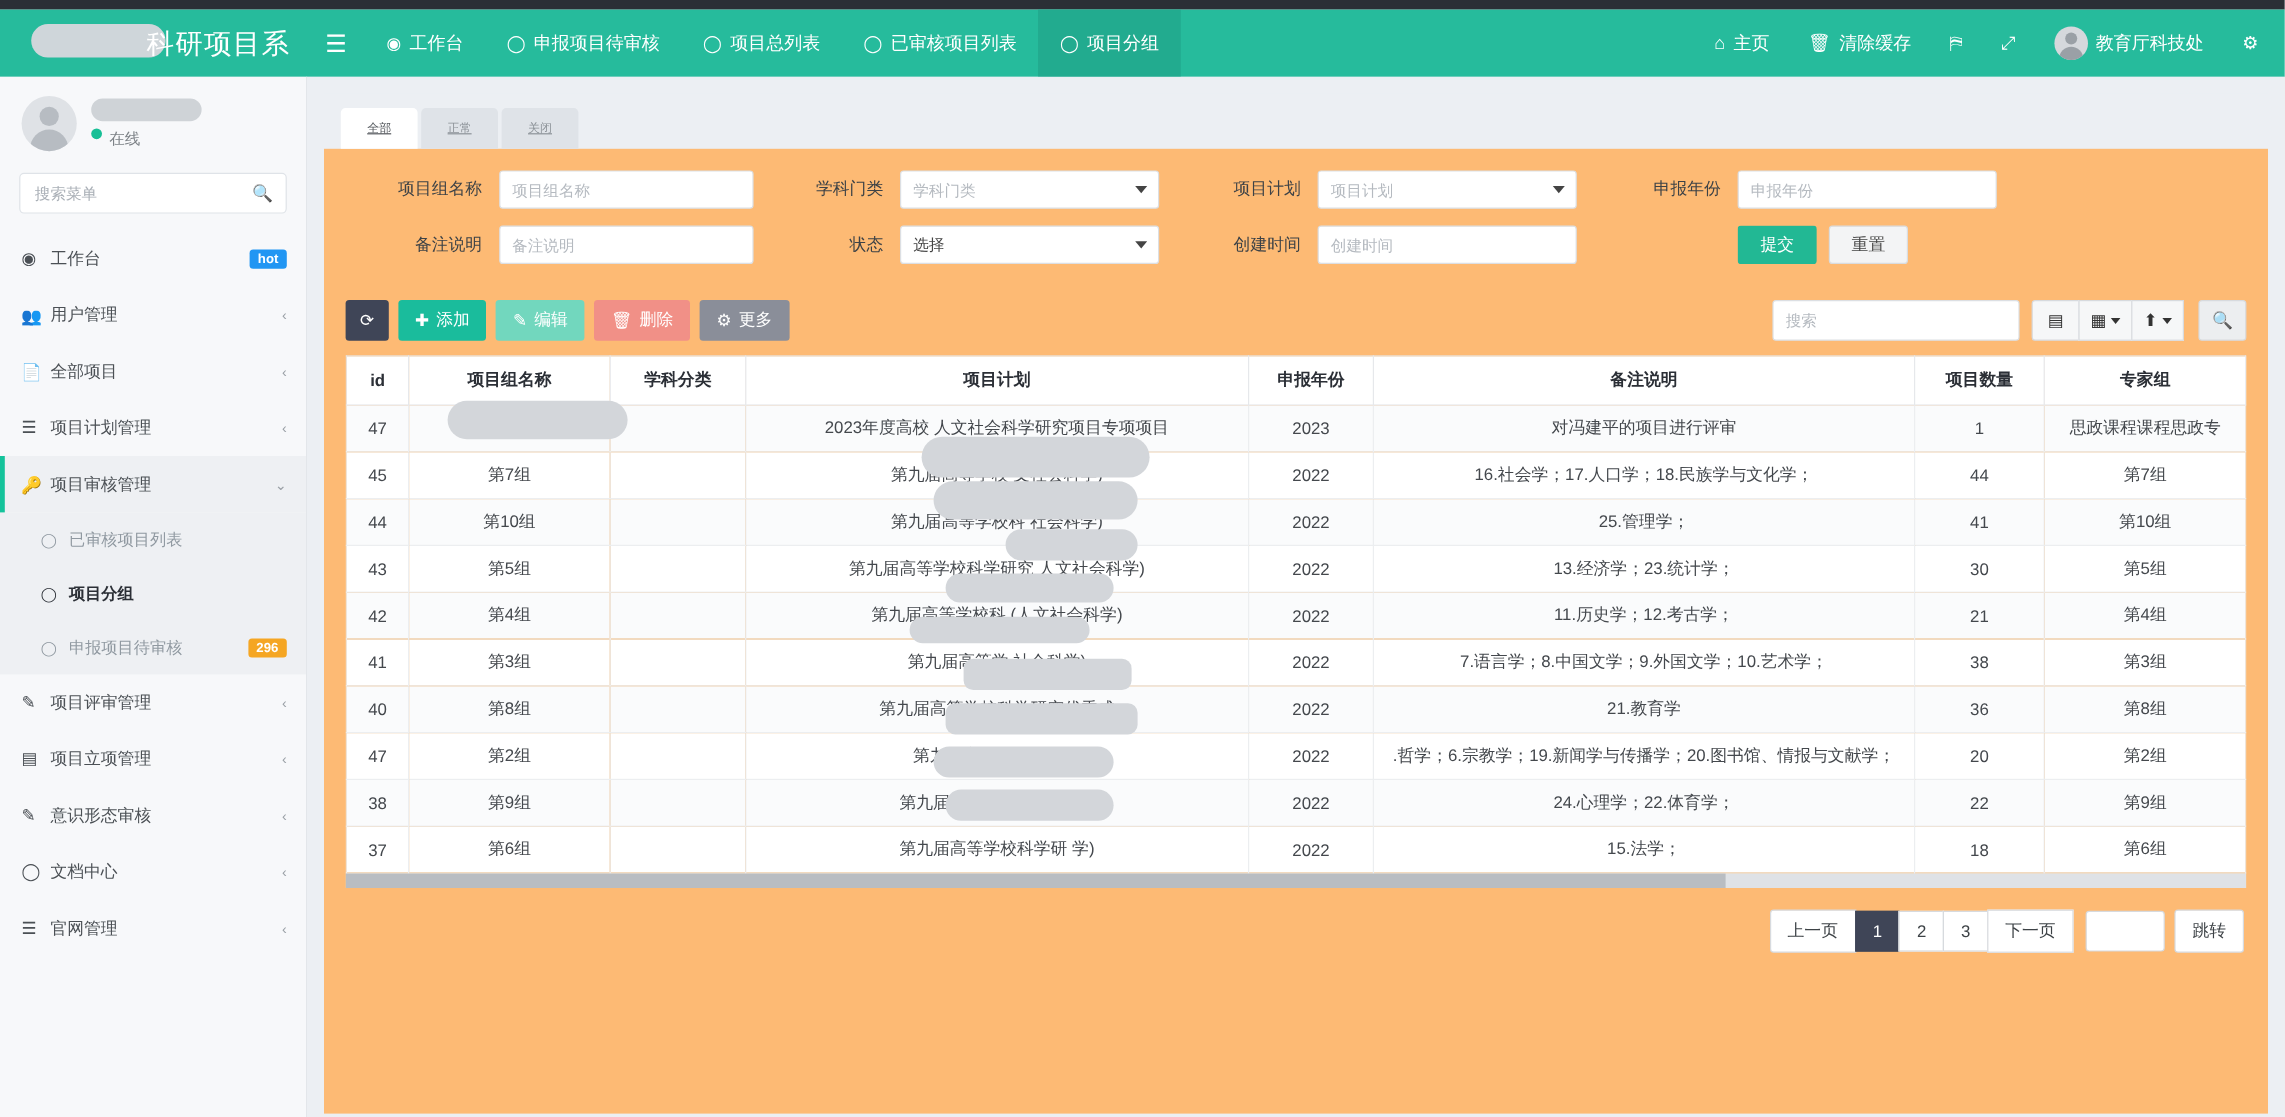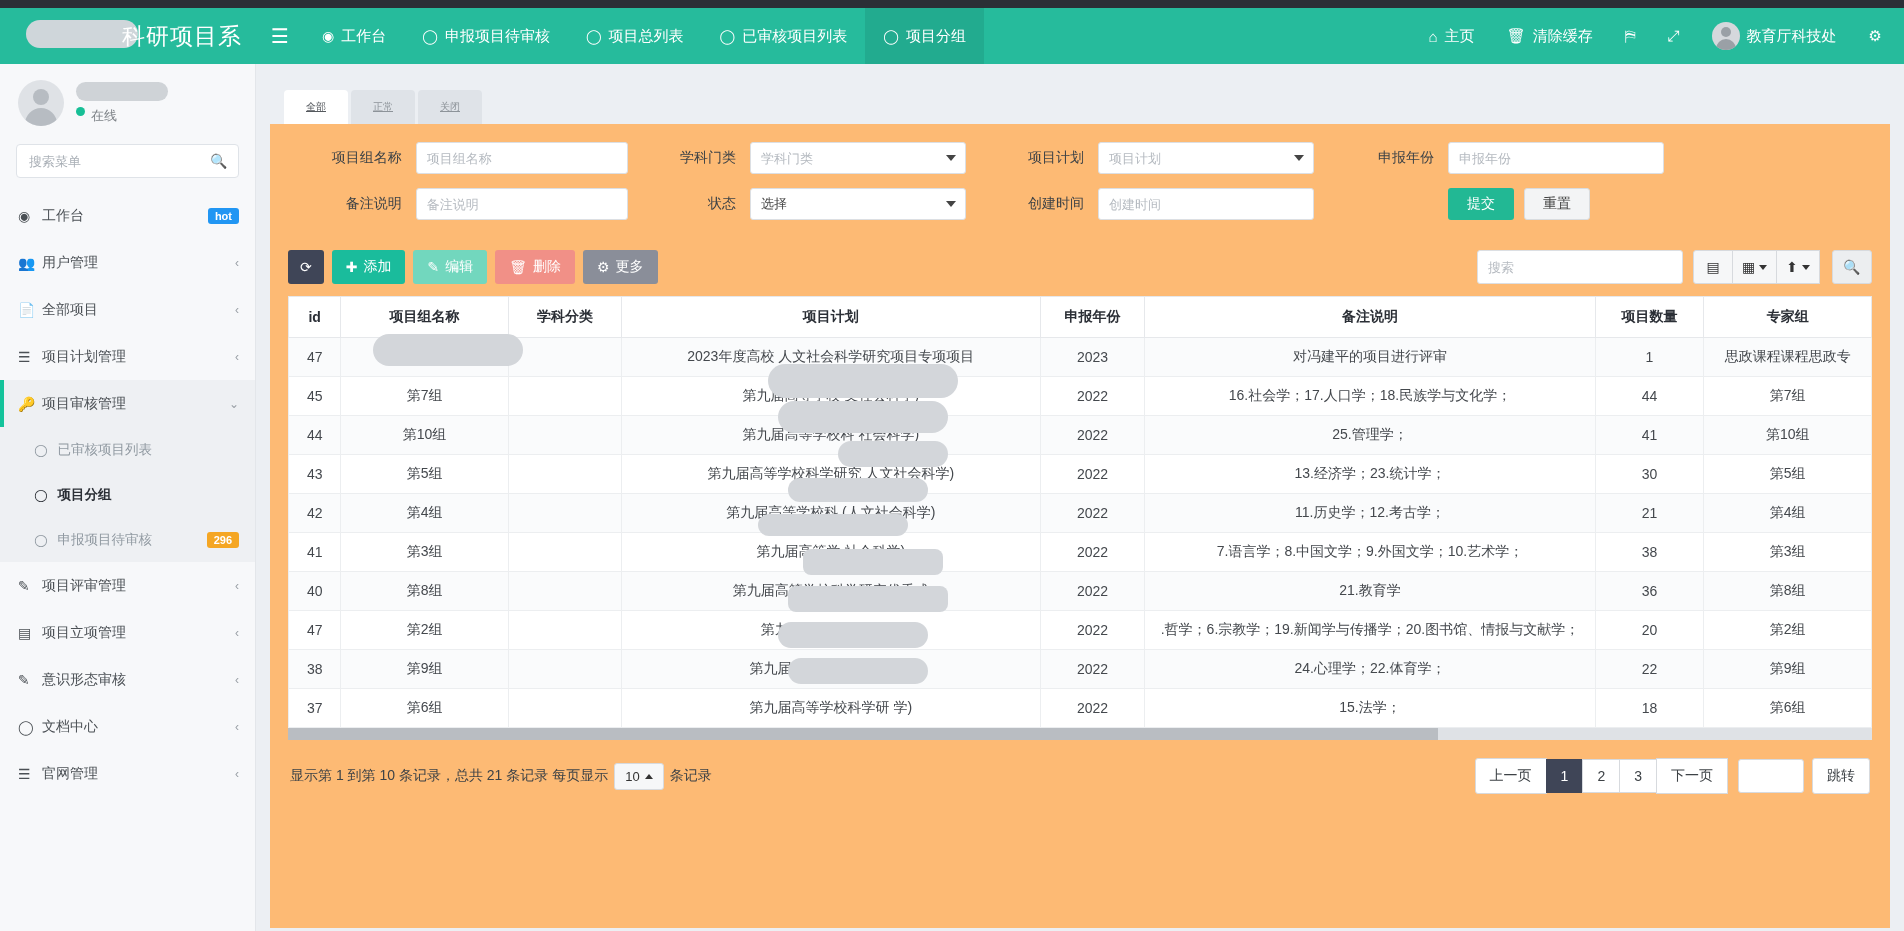--- a/index.html
+++ b/index.html
@@ -658,28 +658,20 @@
         <div class="smudge" style="left:500px; top:290px; width:160px; height:26px; border-radius:8px;"></div>
         <div class="smudge" style="left:490px; top:326px; width:150px; height:26px;"></div>
         <div class="smudge" style="left:500px; top:362px; width:140px; height:26px;"></div>
 
         <div class="hscroll">
           <div class="thumb"></div>
         </div>
       </div>
 
       <div class="tfoot">
-        <div class="ftext">
-          <span>显示第 1 到第 10 条记录，总共 21 条记录 每页显示</span>
-          <span class="pagesize">
-            <span>10</span>
-            <span class="caretup"></span>
-          </span>
-          <span>条记录</span>
-        </div>
 
         <div class="pager">
           <button class="pg">上一页</button>
           <button class="pg active">1</button>
           <button class="pg">2</button>
           <button class="pg">3</button>
           <button class="pg">下一页</button>
           <input class="jumpbox" value="" style="">
           <button class="jumpbtn">跳转</button>
         </div>

